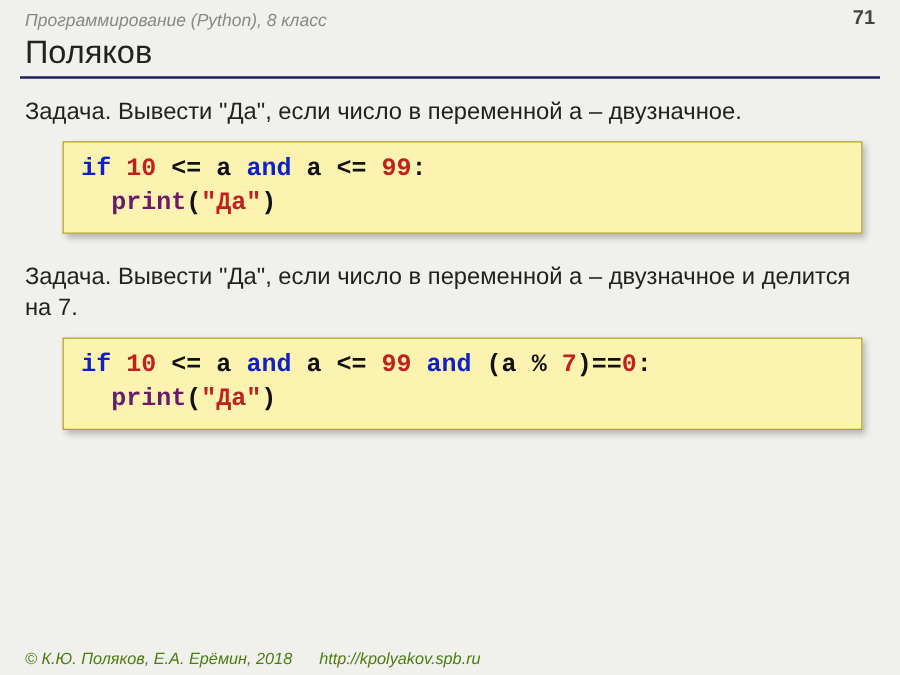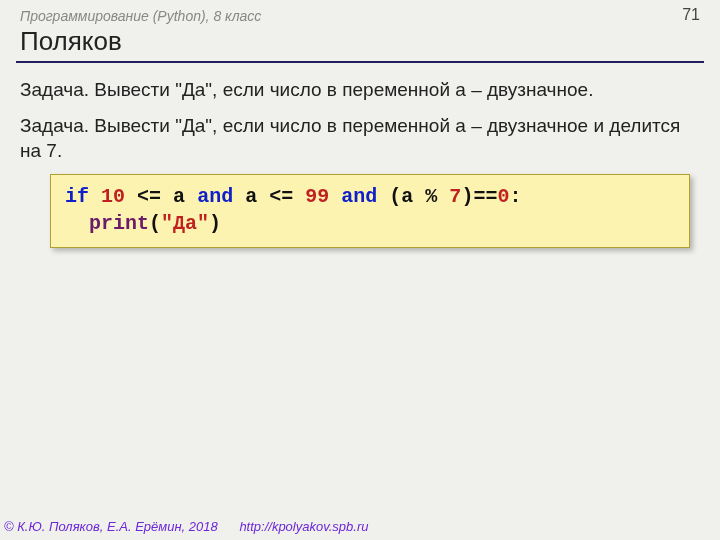--- a/index.html
+++ b/index.html
@@ -9,21 +9,21 @@
     font-family:Arial,Helvetica,sans-serif;
     color:#222;
     box-sizing:border-box;
     position:relative;
   }
   .header{
     display:flex;justify-content:space-between;align-items:flex-end;
     padding:6px 20px 0 20px;
     font-style:italic;color:#888;font-size:14px;gap:10px;
   }
-  .page-num{font-weight:normal;color:#444;font-style:normal;font-size:16px}
+  .page-num{font-weight:bold;color:#444;font-style:normal;font-size:16px}
   .title{
     font-size:26px;color:#222;
     padding:2px 20px 4px 20px;
   }
   .rule{
     margin:0 16px;border:none;border-top:2px solid #202060;
   }
   .content{padding:8px 20px 0 20px}
   .task{
     font-size:19px;line-height:1.35;
@@ -42,42 +42,44 @@
     line-height:1.35;
     white-space:pre;
   }
   .kw{color:#1020c8}
   .num{color:#c02020}
   .fn{color:#6a1b6a}
   .str{color:#c02020}
   .plain{color:#111}
   .footer{
     position:absolute;left:0;right:0;bottom:6px;
-    padding:0 4px;
-    font-size:13px;font-style:italic;color:#6d28d9;
+    padding:0 20px;
+    font-size:13px;font-style:italic;color:#4d7c0f;
   }
   .footer .url{margin-left:18px}
 </style>
 </head>
 <body>
 
 <div class="header">
   <span>Программирование (Python), 8 класс</span>
   <span class="page-num">71</span>
 </div>
 
 <div class="title">Поляков</div>
 <hr class="rule">
 
 <div class="content">
 
   <div class="task">
     <span class="label">Задача</span><span>. Вывести "Да", если число в переменной a – двузначное.</span>
   </div>
 
+  <div class="codeblock"><span class="kw">if</span> <span class="num">10</span> <span class="plain">&lt;=</span> <span class="plain">a</span> <span class="kw">and</span> <span class="plain">a</span> <span class="plain">&lt;=</span> <span class="num">99</span><span class="plain">:</span>
+<span>  </span><span class="fn">print</span><span class="plain">(</span><span class="str">"Да"</span><span class="plain">)</span></div>
 
   <div class="task">
     <span class="label">Задача</span><span>. Вывести "Да", если число в переменной a – двузначное и делится на 7.</span>
   </div>
 
   <div class="codeblock"><span class="kw">if</span> <span class="num">10</span> <span class="plain">&lt;=</span> <span class="plain">a</span> <span class="kw">and</span> <span class="plain">a</span> <span class="plain">&lt;=</span> <span class="num">99</span> <span class="kw">and</span> <span class="plain">(</span><span class="plain">a</span> <span class="plain">%</span> <span class="num">7</span><span class="plain">)</span><span class="plain">==</span><span class="num">0</span><span class="plain">:</span>
 <span>  </span><span class="fn">print</span><span class="plain">(</span><span class="str">"Да"</span><span class="plain">)</span></div>
 
 </div>
 

